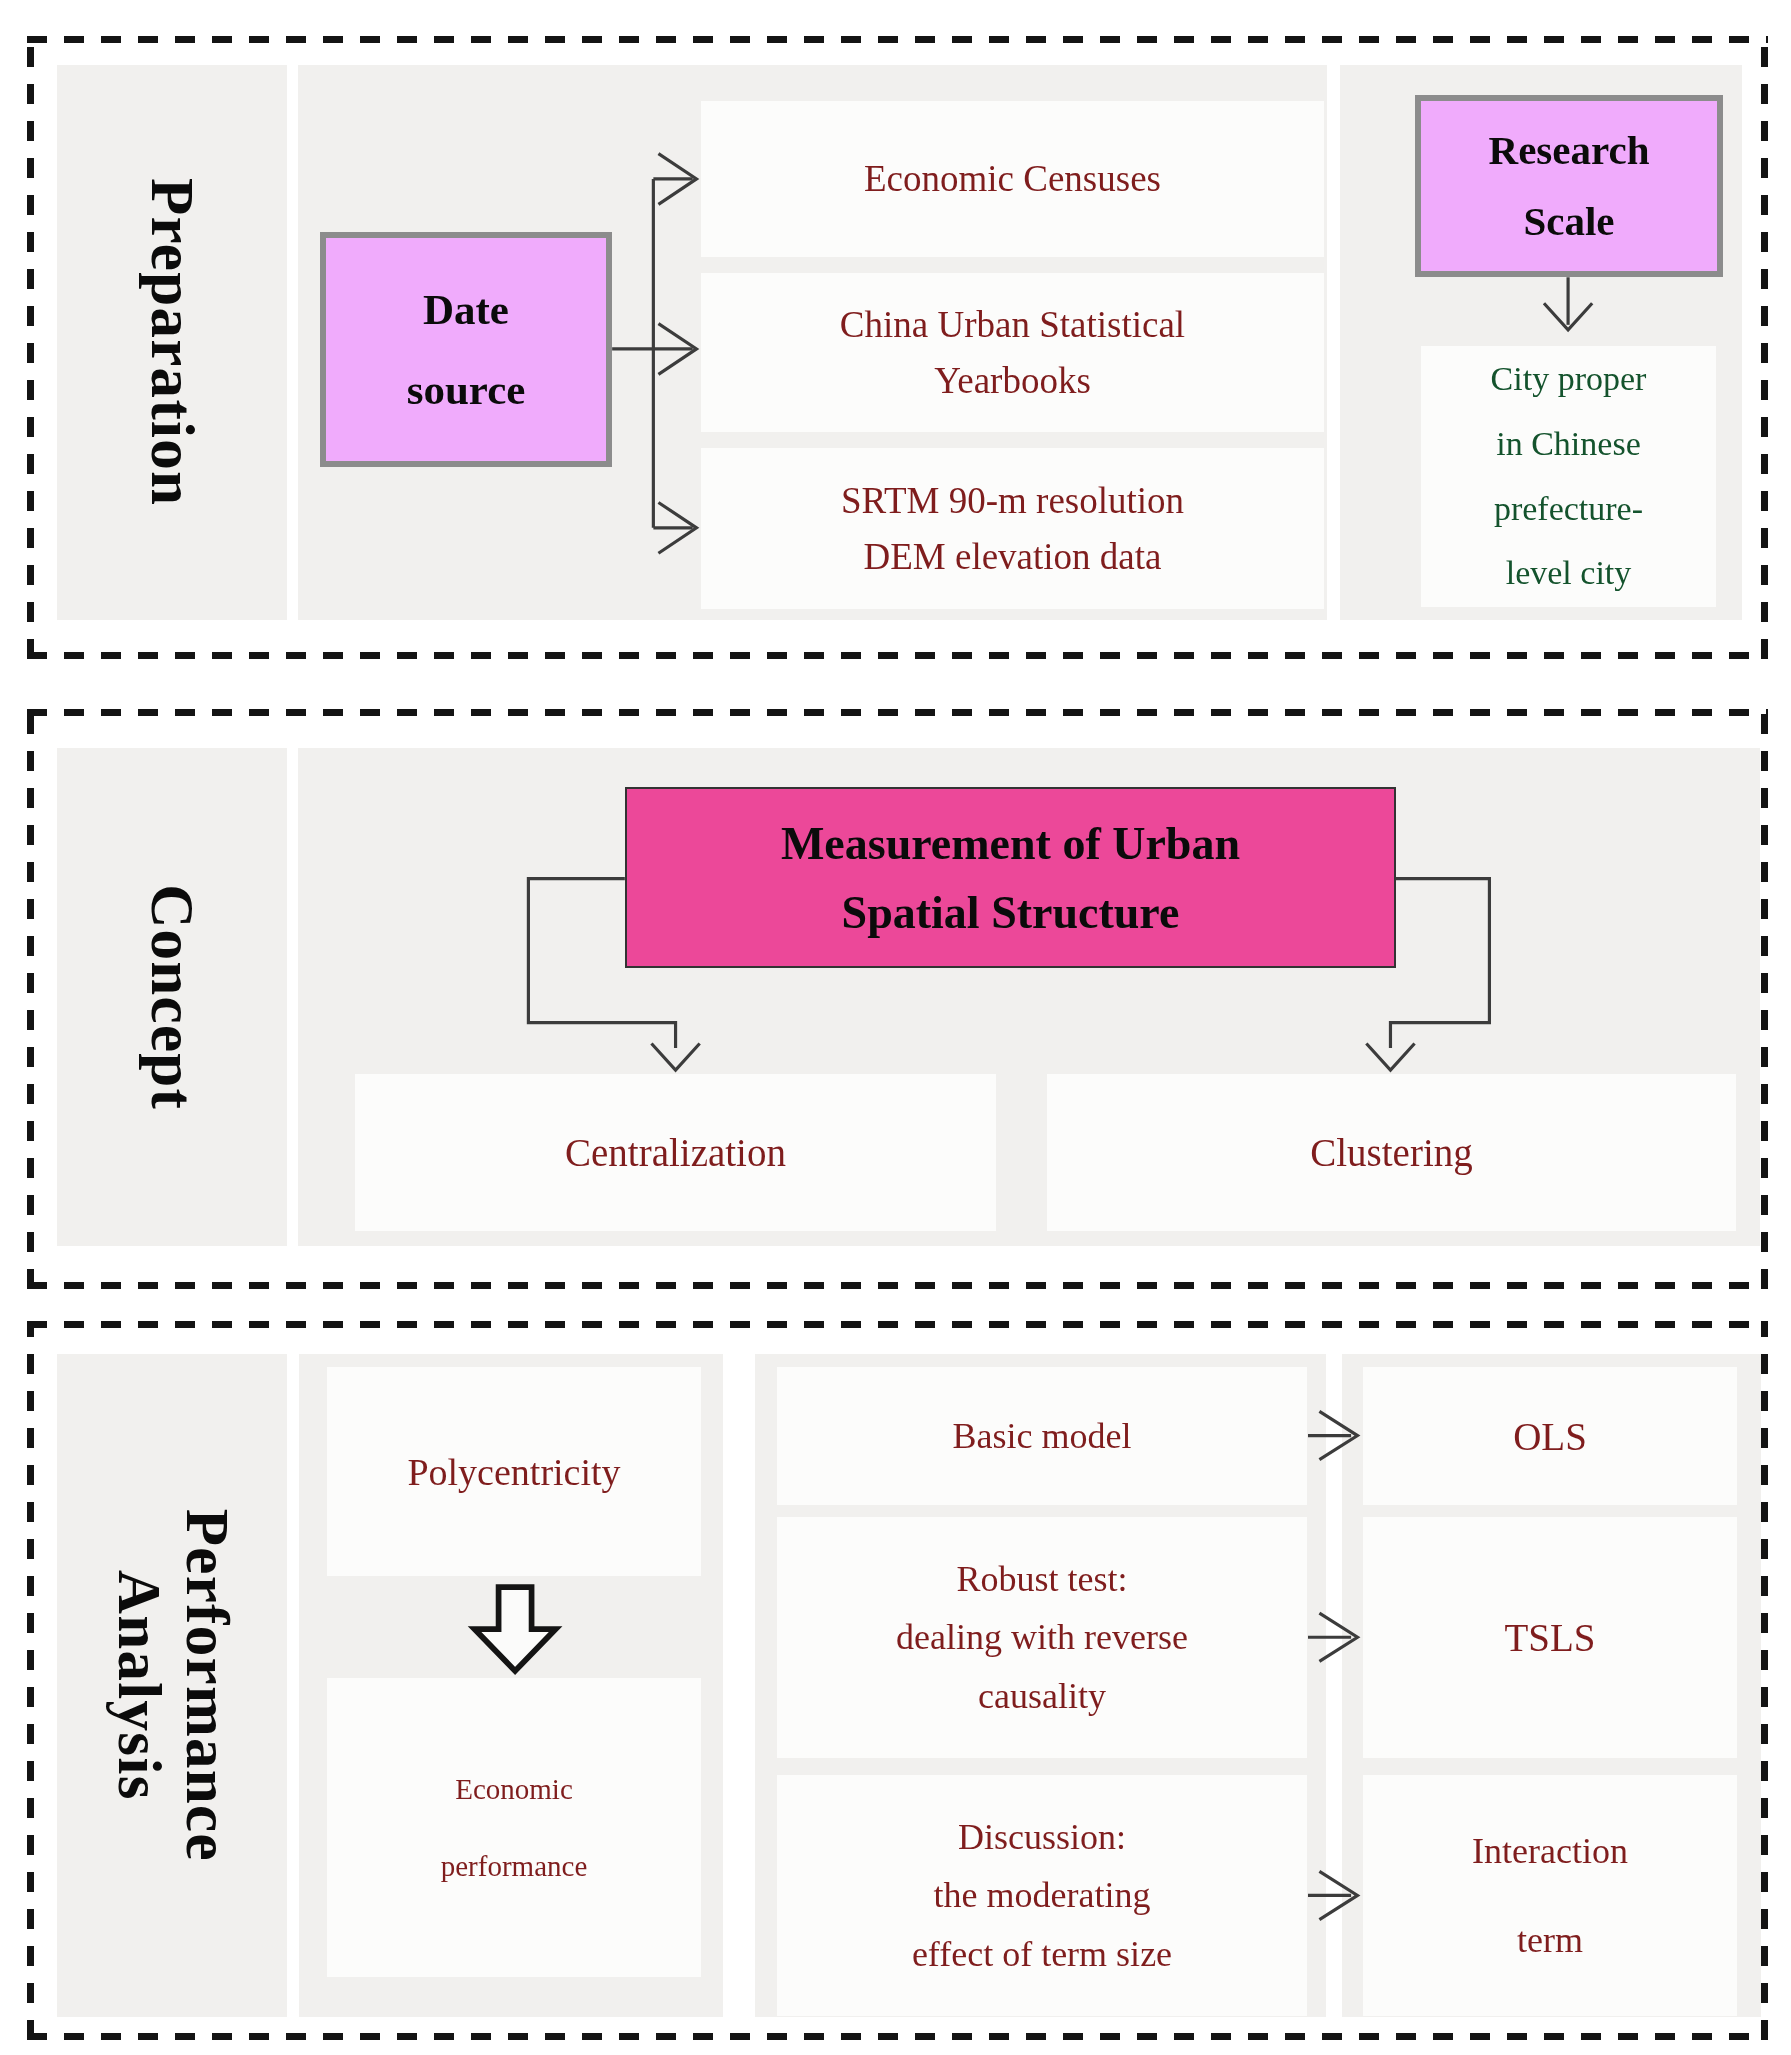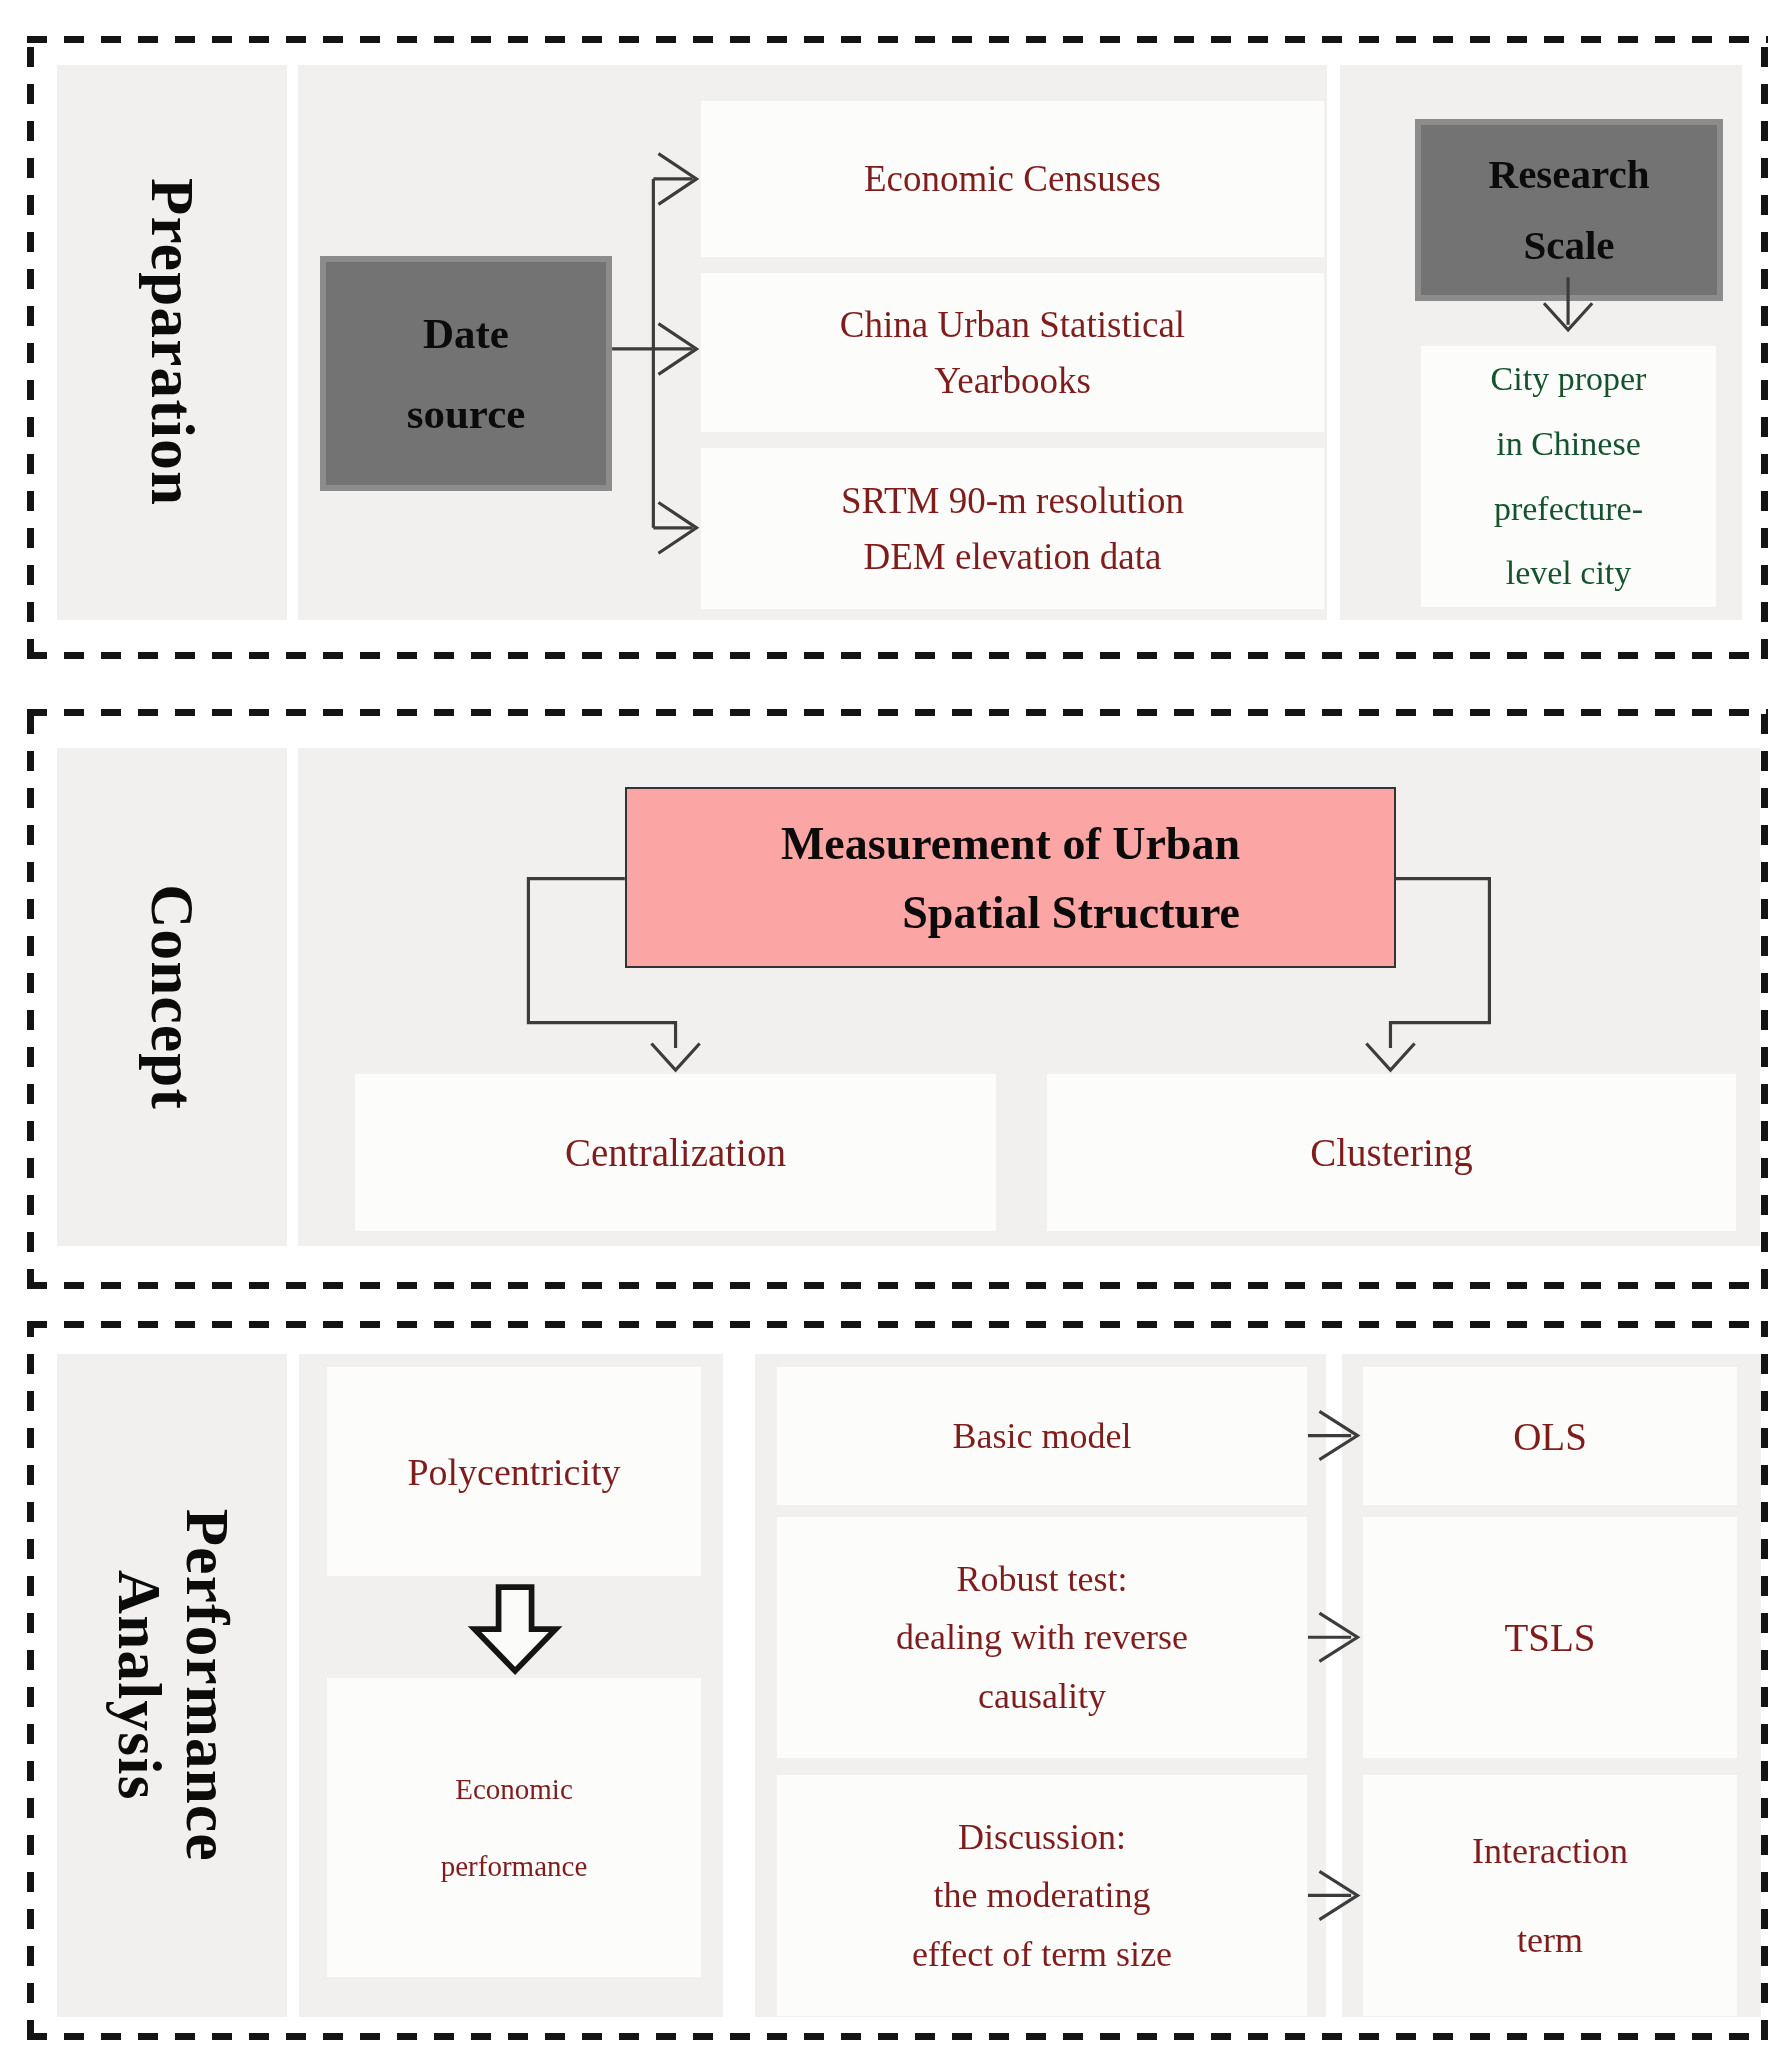--- a/index.html
+++ b/index.html
@@ -25,22 +25,22 @@
   .box {
     position: absolute;
     background: #fcfcfb;
     display: flex;
     align-items: center;
     justify-content: center;
     text-align: center;
     white-space: pre-line;
     color: #7f1d1d;
   }
-  .gbox { border: 6.3px solid #8c8c8c; background: #737373; box-sizing: border-box; margin-top: 24px; }
-  .kbox { border: 2.5px solid #333333; background: #fca5a5; box-sizing: border-box; text-align: right; }
+  .gbox { border: 6.3px solid #8c8c8c; background: #f0abfc; box-sizing: border-box; }
+  .kbox { border: 2.5px solid #333333; background: #ec4899; box-sizing: border-box; }
   .vlabel {
     position: absolute;
     display: flex;
     align-items: center;
     justify-content: center;
     background: #f1f0ee;
   }
   .vlabel > span {
     transform: rotate(90deg);
     white-space: pre-line;

